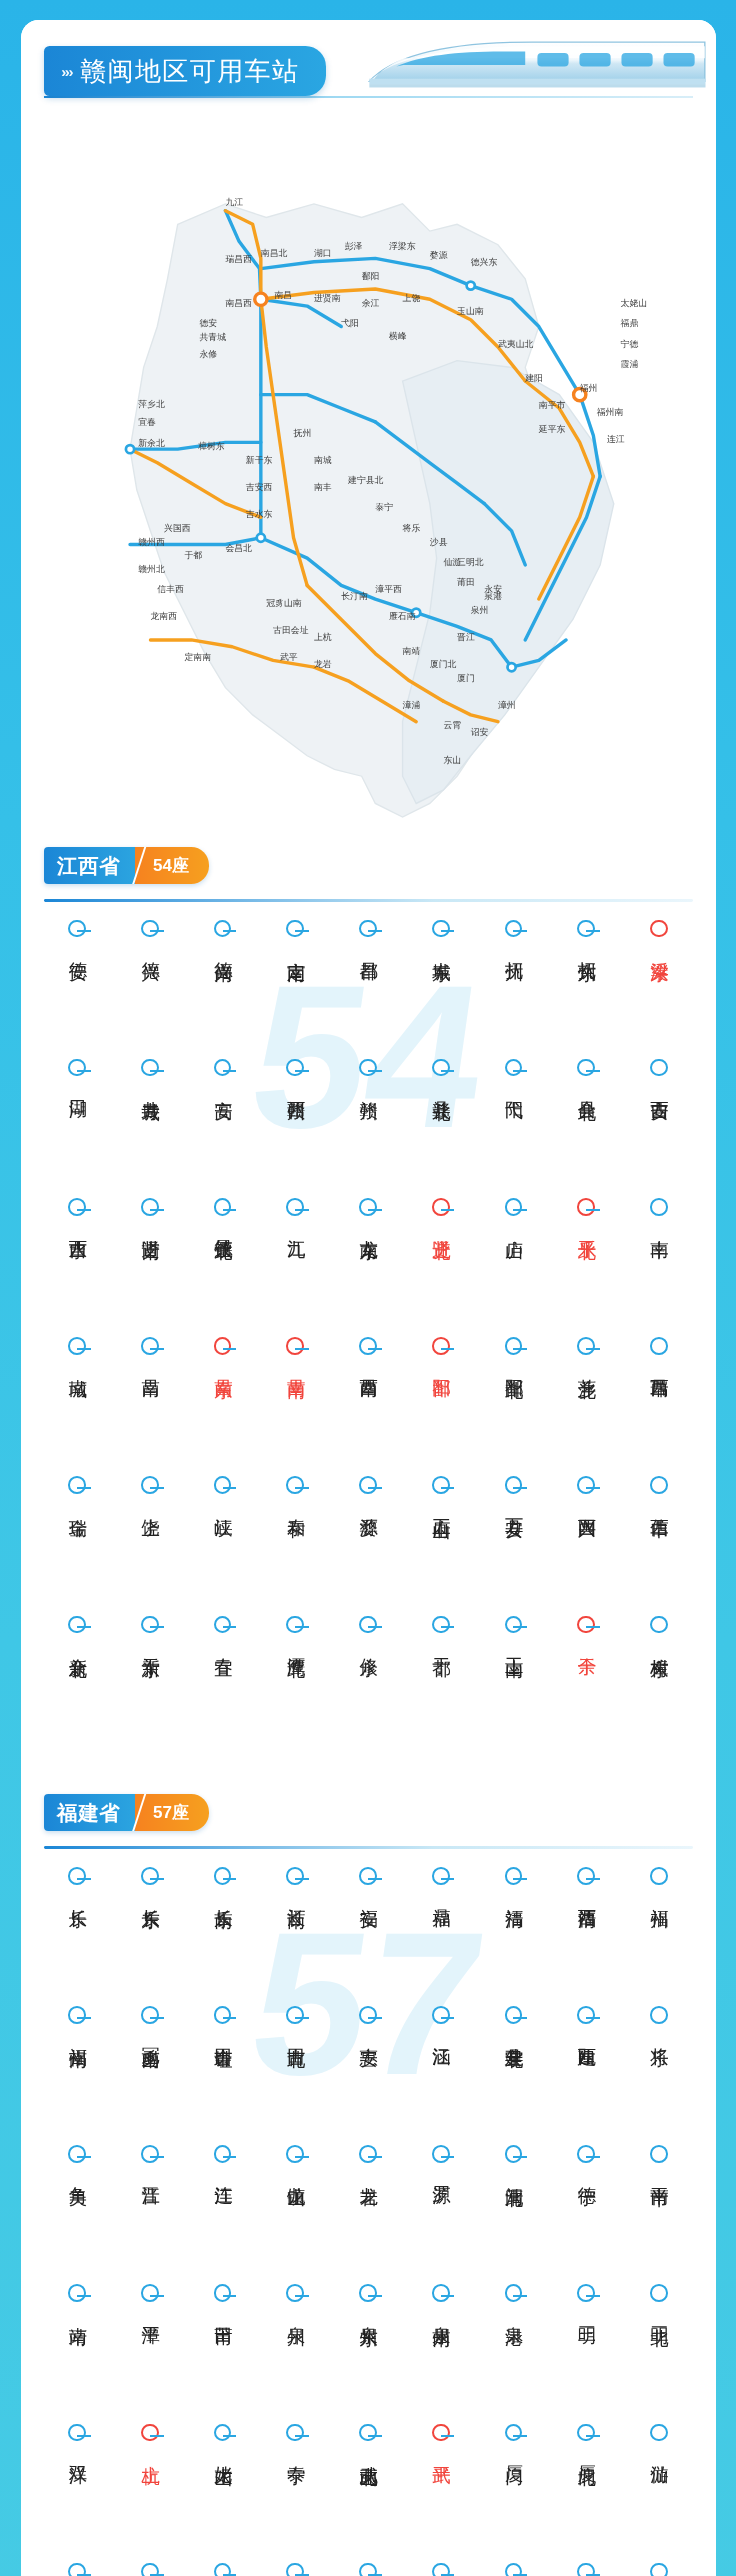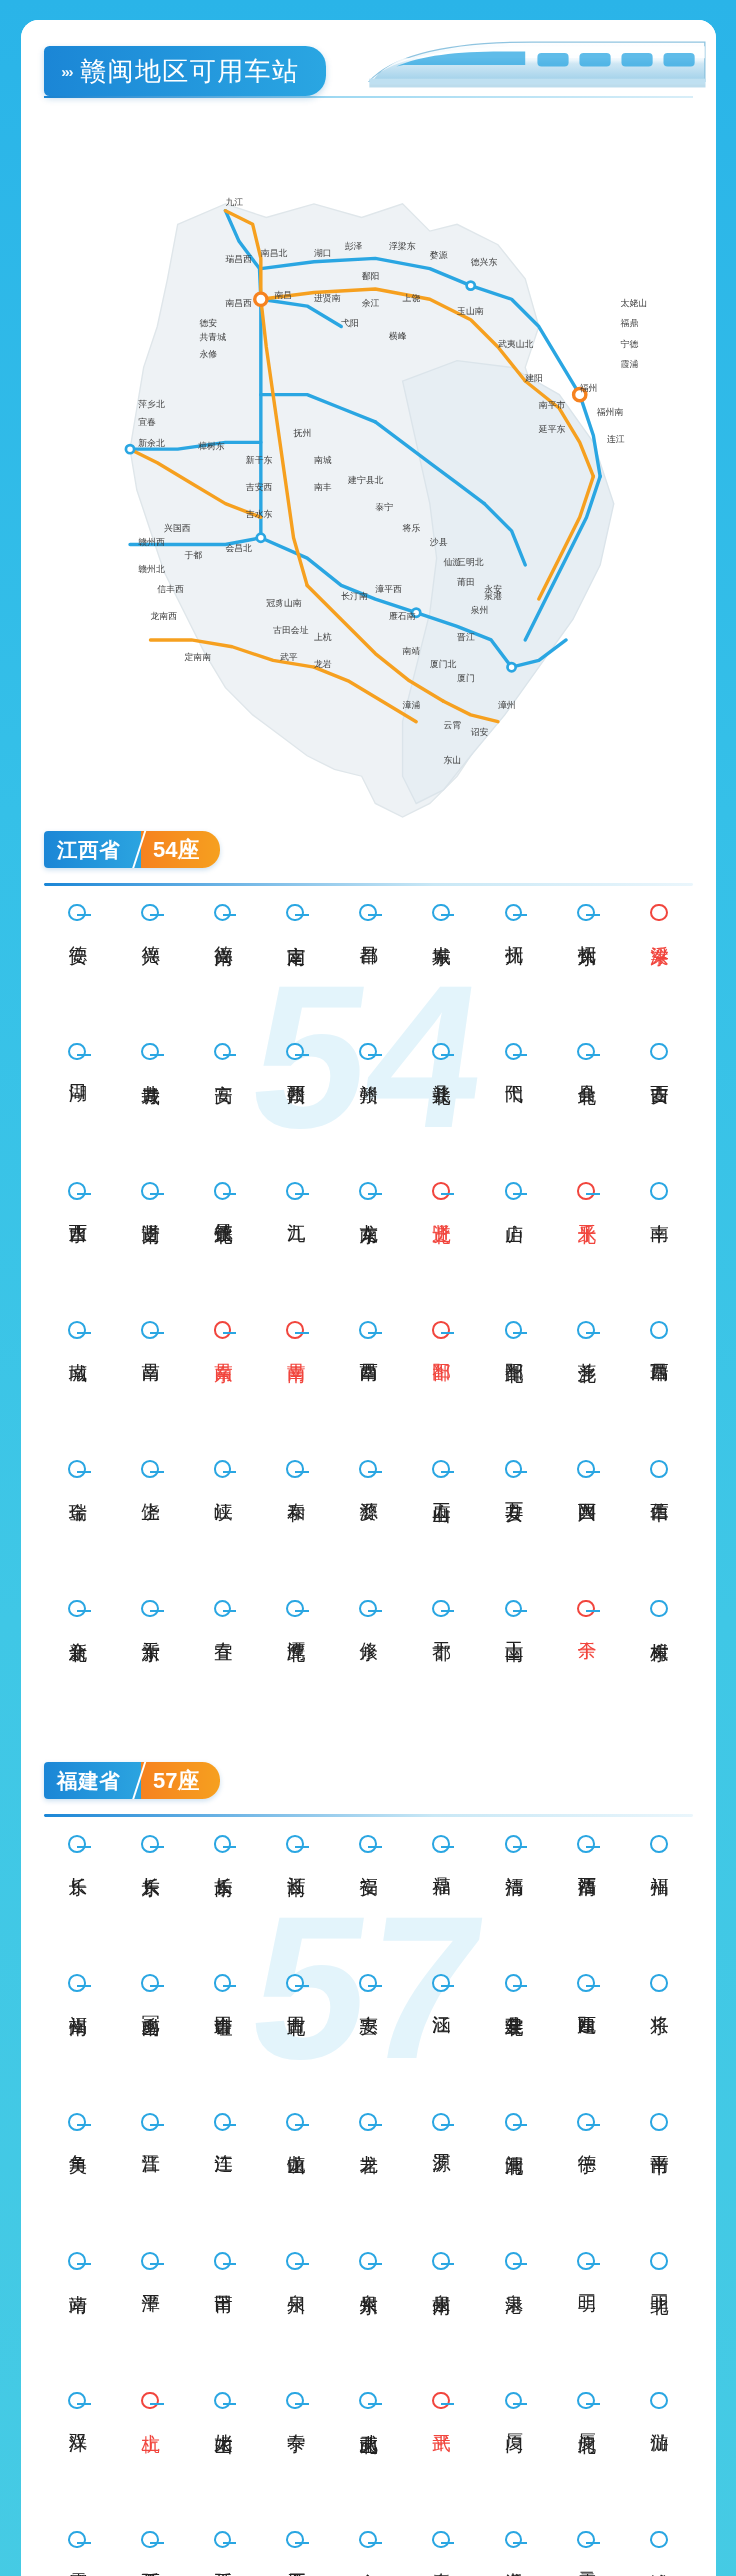--- a/index.html
+++ b/index.html
@@ -86,21 +86,21 @@
   }
   .map-wrap svg { display: block; }
 
   
   .province {
     position: relative;
     margin-top: 6.8px;
   }
   .prov-head {
     position: relative;
-    margin: 0 0 15px 23px;
+    margin: 16px 0 15px 23px;
     display: inline-flex;
     align-items: stretch;
     height: 37px;
     border-radius: 4.1px 17.7px 17.7px 4.1px;
     overflow: hidden;
     background: linear-gradient(90deg,#1b86d6 0%, #2ba4e0 55%, #f6821f 55%, #f6a01f 100%);
     box-shadow: 0 2px 5.5px rgba(20,110,180,0.22);
   }
   .prov-name {
     display: flex; align-items: center;
@@ -113,21 +113,21 @@
     position: relative;
   }
   .prov-sep:after{
     content:"";
     position:absolute; top:-2.7px; bottom:-2.7px; left:5.5px;
     width:2px; background:#ffffff; transform: skewX(-18deg);
   }
   .prov-count {
     display:flex; align-items:center;
     padding: 0 20.4px 0 2.7px;
-    color: #fff; font-size: 22px; font-weight: bold;
+    color: #fff; font-size: 17px; font-weight: bold;
   }
   .prov-divider {
     height: 2.7px;
     margin: 0 23px 17.7px 23px;
     background: linear-gradient(90deg,#1b86d6 0%, #c9e8f6 60%, #eaf6fc 100%);
     border-radius: 1.4px;
   }
 
   
   .watermark {

